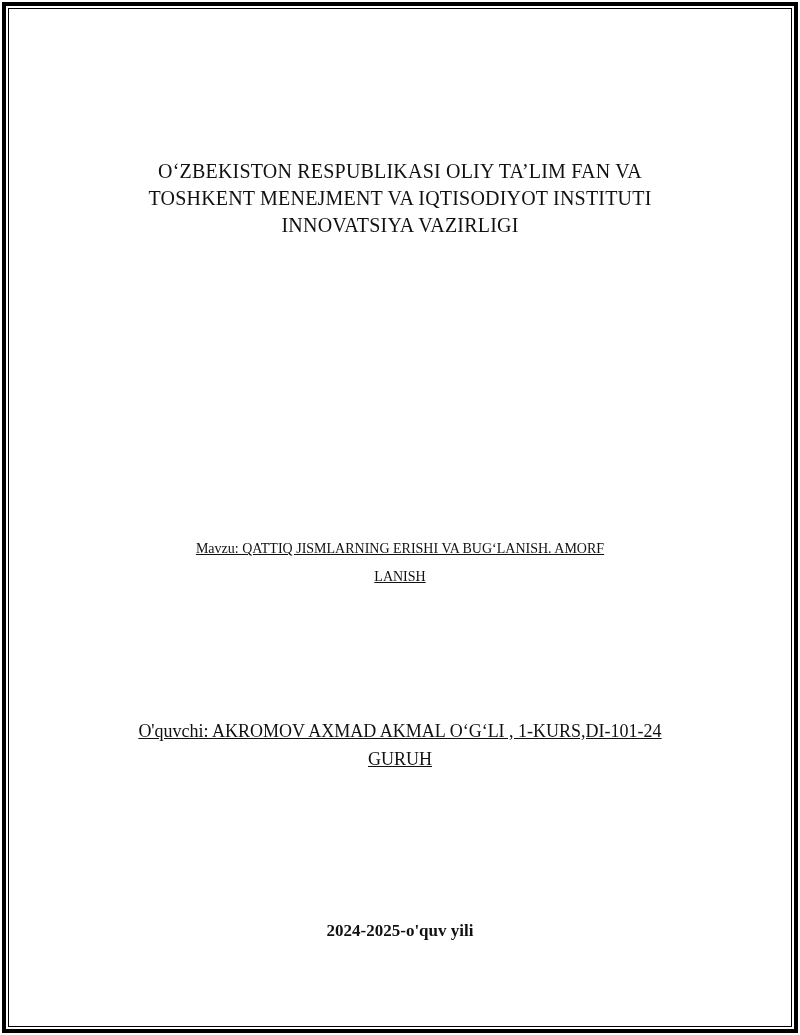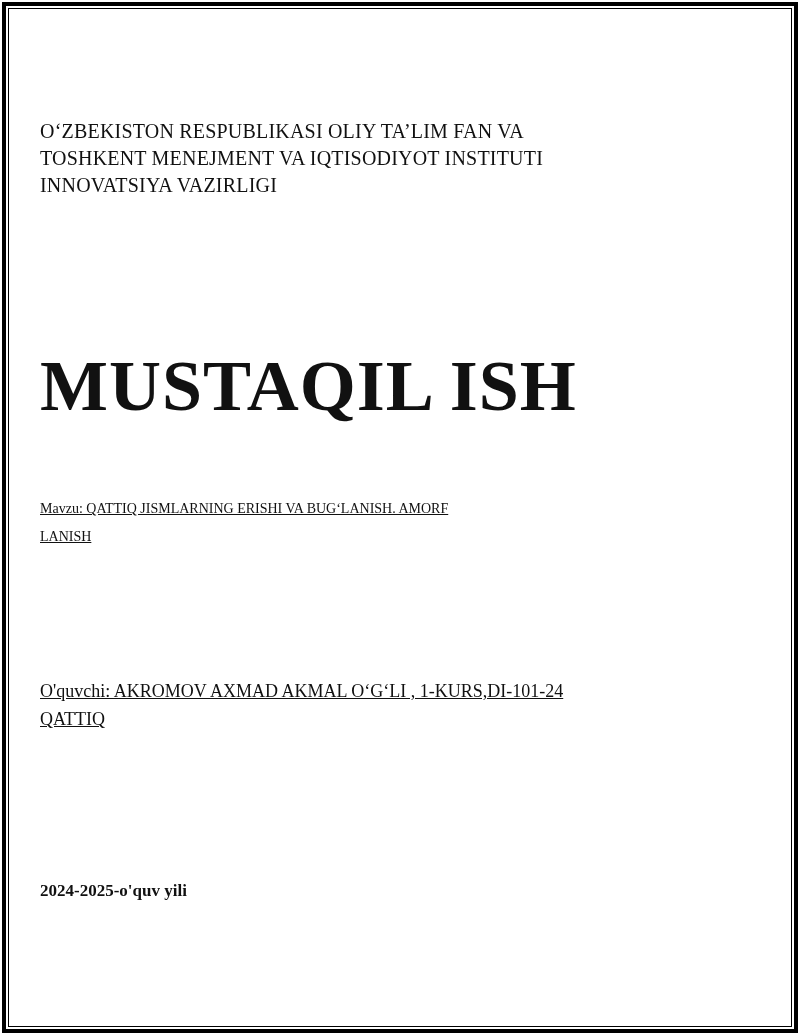--- a/index.html
+++ b/index.html
@@ -28,20 +28,22 @@
   .frame-inner {
     position: absolute;
     top: 2px; left: 2px; right: 2px; bottom: 2px;
     border: 1px solid #000000;
     pointer-events: none;
   }
   .block {
     position: absolute;
     left: 40px;
     right: 40px;
+    text-align: center;
+    margin-top: 40px;
   }
   .ministry-block {
     top: 118px;
     font-size: 20px;
     line-height: 27px;
     letter-spacing: 0.2px;
   }
   .title-block {
     top: 345px;
     font-size: 72px;
@@ -77,31 +79,28 @@
   <div class="frame-outer">
     <div class="frame-inner"></div>
   </div>
 
   <div class="block ministry-block">
     <span class="line">O‘ZBEKISTON RESPUBLIKASI OLIY TA’LIM FAN VA</span>
     <span class="line">TOSHKENT MENEJMENT VA IQTISODIYOT INSTITUTI</span>
     <span class="line">INNOVATSIYA VAZIRLIGI</span>
   </div>
 
-  <div class="block title-block">
-    <span class="line">MUSTAQIL ISH</span>
-  </div>
 
   <div class="block topic-block">
     <span class="line">Mavzu: QATTIQ JISMLARNING ERISHI VA BUG‘LANISH. AMORF</span>
     <span class="line">LANISH</span>
   </div>
 
   <div class="block student-block">
     <span class="line">O'quvchi: AKROMOV AXMAD AKMAL O‘G‘LI , 1-KURS,DI-101-24</span>
-    <span class="line">QATTIQ</span>
+    <span class="line">GURUH</span>
   </div>
 
   <div class="block year-block">
     <span class="line">2024-2025-o'quv yili</span>
   </div>
 
 </div>
 
 </body></html>

